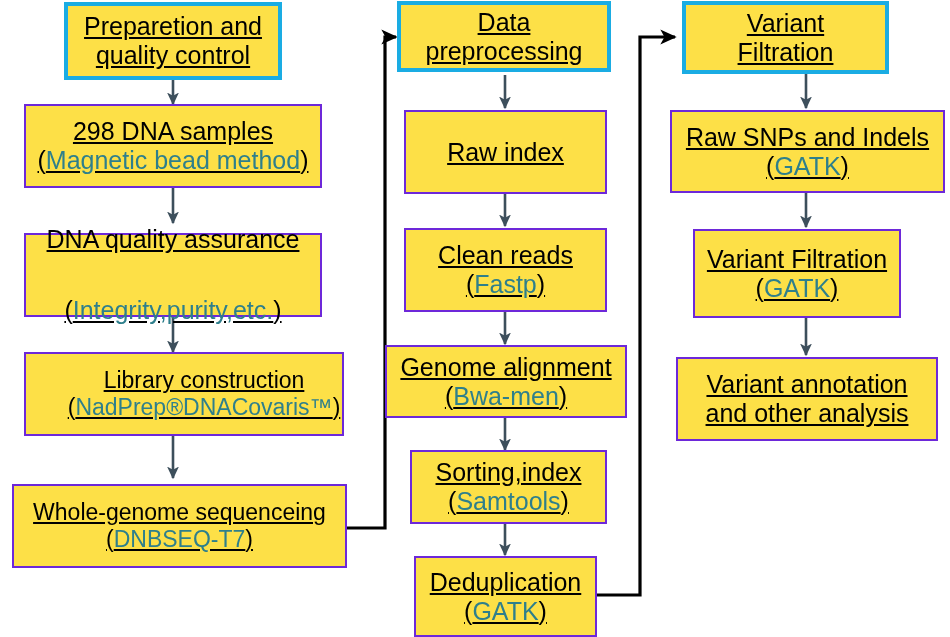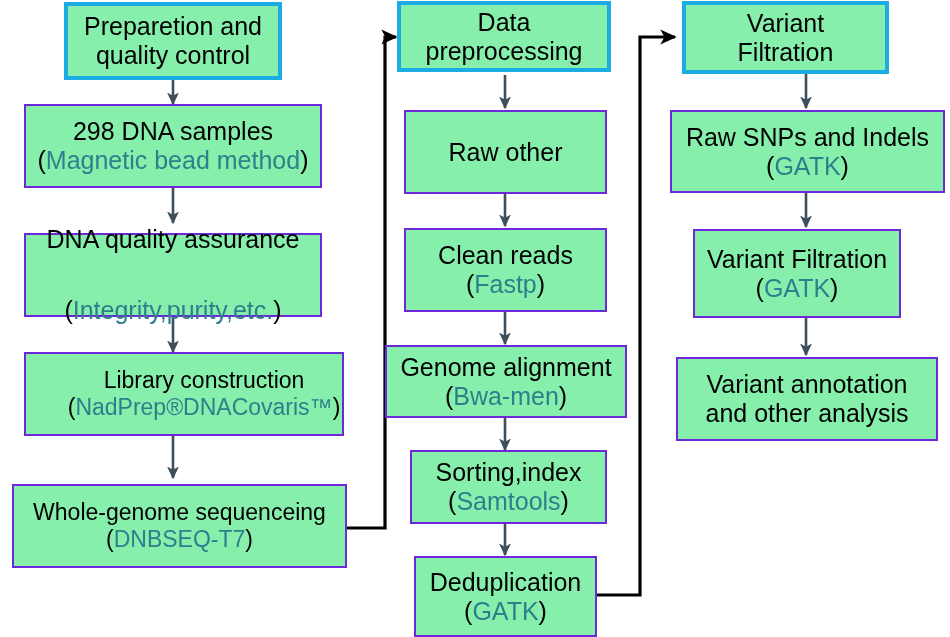--- a/index.html
+++ b/index.html
@@ -27,27 +27,28 @@
     top: 0;
     width: 950px;
     height: 637px;
     pointer-events: none;
   }
 
   
   .node {
     position: absolute;
     box-sizing: border-box;
-    background: #86efac;
+    background: #fde047;
     display: flex;
     flex-direction: column;
     align-items: center;
     justify-content: center;
     text-align: center;
     line-height: 1.16;
+    text-decoration: underline;
   }
   .node.plain {
     border: 2px solid #6d28d9;
   }
   .node.header {
     border: 4px solid #1AACE3;
   }
 
   .line1 {
     display: block;
@@ -136,21 +137,21 @@
     <span class="line1">Whole-genome sequenceing</span>
     <span class="line2"><span>(</span><span class="tool">DNBSEQ-T7</span><span>)</span></span>
   </div>
 
   <div class="node header" style="left:397px; top:1px; width:214px; height:71px;">
     <span class="line1">Data</span>
     <span class="line2">preprocessing</span>
   </div>
 
   <div class="node plain" style="left:404px; top:110px; width:203px; height:84px;">
-    <span class="line1">Raw other</span>
+    <span class="line1">Raw index</span>
   </div>
 
   <div class="node plain" style="left:404px; top:228px; width:203px; height:84px;">
     <span class="line1">Clean reads</span>
     <span class="line2"><span>(</span><span class="tool">Fastp</span><span>)</span></span>
   </div>
 
   <div class="node plain" style="left:385px; top:345px; width:242px; height:73px;">
     <span class="line1">Genome alignment</span>
     <span class="line2"><span>(</span><span class="tool">Bwa-men</span><span>)</span></span>

